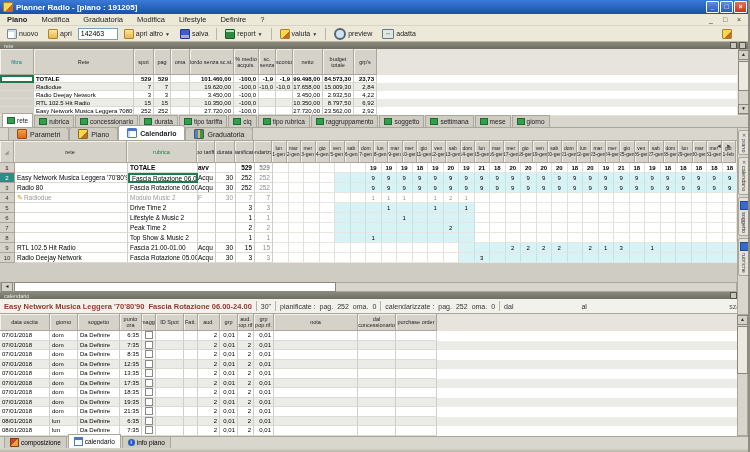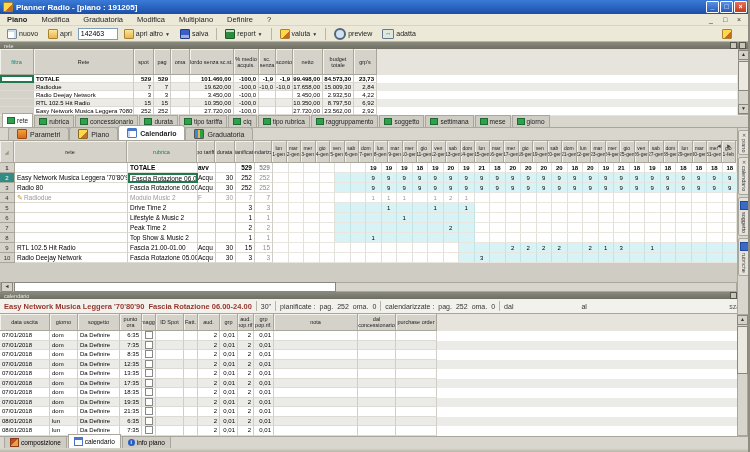--- a/index.html
+++ b/index.html
@@ -159,21 +159,21 @@
       <span class="winbtn">□</span>
       <span class="winbtn close">×</span>
     </span>
   </div>
 
   <div id="menubar" class="abs">
       <span class="menuitem first">Piano</span>
       <span class="menuitem">Modifica</span>
       <span class="menuitem">Graduatoria</span>
       <span class="menuitem">Modifica</span>
-      <span class="menuitem">Multipiano</span>
+      <span class="menuitem">Lifestyle</span>
       <span class="menuitem">Definire</span>
       <span class="menuitem">?</span>
       <span id="mdi-controls">
         <span class="mdibtn">_</span>
         <span class="mdibtn">□</span>
         <span class="mdibtn">×</span>
       </span>
     </div>
 
   <div id="toolbar" class="abs">

